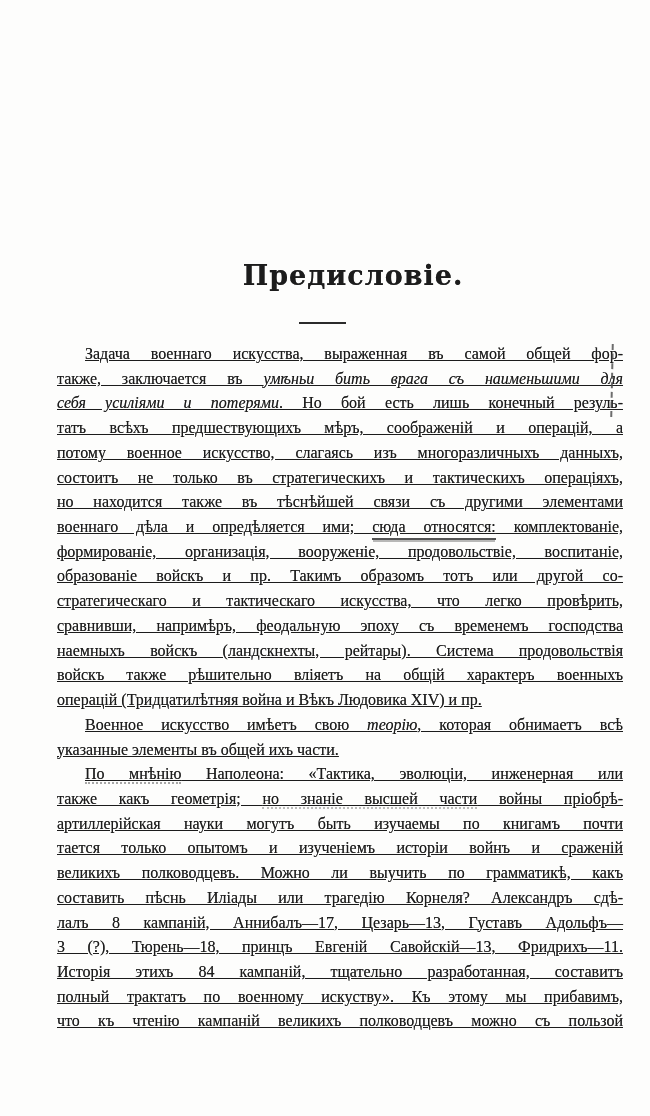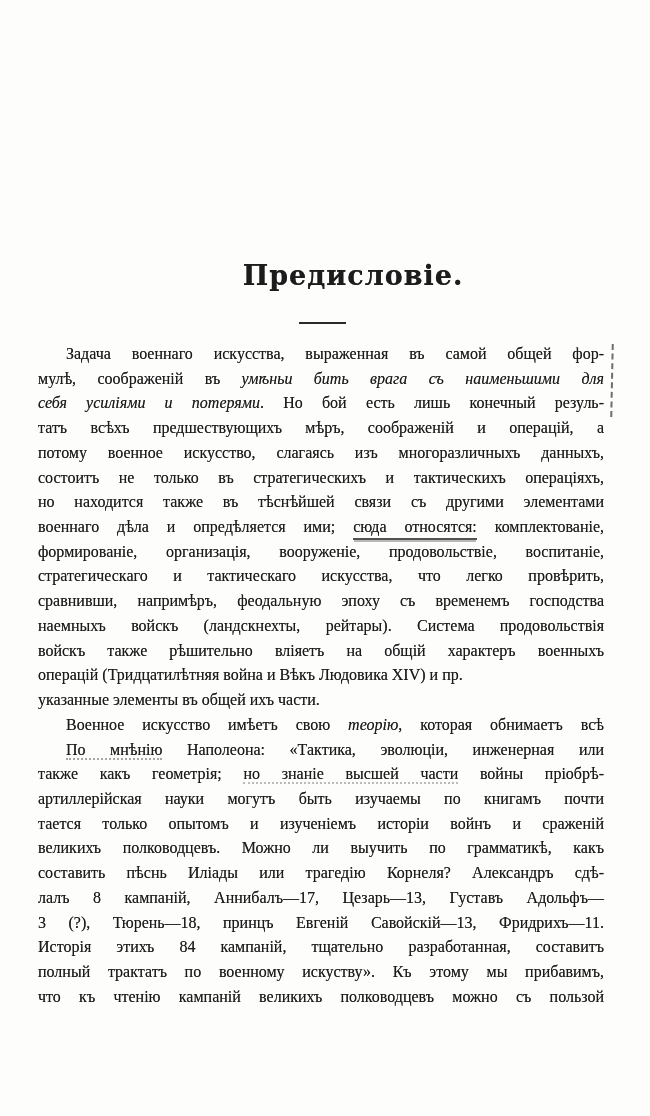--- a/index.html
+++ b/index.html
@@ -19,23 +19,24 @@
     font-weight:bold;font-size:27px;line-height:36px;
     letter-spacing:1px;margin:0;
     text-shadow:0 0 0.5px rgba(20,20,20,.7);
     padding-left:28px;
   }
   .rule{
     position:absolute;top:322px;left:299px;width:47px;height:0;
     border-top:2px solid #2b2b2b;
   }
   .body-text{
-    position:absolute;left:38px;top:342px;width:566px;
+    position:absolute;left:57px;top:342px;width:566px;
     font-size:16px;line-height:24.72px;
     text-shadow:0 0 0.45px rgba(25,25,25,.65);
+    text-decoration:underline;
   }
   .line{
     text-align:justify;text-align-last:justify;
     white-space:normal;
     min-height:24.72px;
   }
   .line.indent{padding-left:28px;}
   .line.end{text-align-last:left;}
   .sg-it{font-style:italic;}
   .sg-mark{
@@ -52,35 +53,36 @@
   }
 </style>
 </head>
 <body>
 
 <div class="page">
   <h1 class="title">Предисловіе.</h1>
   <div class="rule"></div>
   <div class="body-text" id="paras">
       <div class="line indent"><span>Задача военнаго искусства, выраженная въ самой общей фор-</span></div>
-      <div class="line"><span>мулѣ, соображеній въ </span><span class="sg-it">умѣньи бить врага съ наименьшими для</span></div>
+      <div class="line"><span>также, заключается въ </span><span class="sg-it">умѣньи бить врага съ наименьшими для</span></div>
       <div class="line"><span class="sg-it">себя усиліями и потерями</span><span>. Но бой есть лишь конечный резуль-</span></div>
       <div class="line"><span>татъ всѣхъ предшествующихъ мѣръ, соображеній и операцій, а</span></div>
       <div class="line"><span>потому военное искусство, слагаясь изъ многоразличныхъ данныхъ,</span></div>
       <div class="line"><span>состоитъ не только въ стратегическихъ и тактическихъ операціяхъ,</span></div>
       <div class="line"><span>но находится также въ тѣснѣйшей связи съ другими элементами</span></div>
       <div class="line"><span>военнаго дѣла и опредѣляется ими; </span><span class="sg-mark">сюда относятся:</span><span> комплектованіе,</span></div>
       <div class="line"><span>формированіе, организація, вооруженіе, продовольствіе, воспитаніе,</span></div>
+      <div class="line"><span>образованіе войскъ и пр. Такимъ образомъ тотъ или другой со-</span></div>
       <div class="line"><span>стратегическаго и тактическаго искусства, что легко провѣрить,</span></div>
       <div class="line"><span>сравнивши, напримѣръ, феодальную эпоху съ временемъ господства</span></div>
       <div class="line"><span>наемныхъ войскъ (ландскнехты, рейтары). Система продовольствія</span></div>
       <div class="line"><span>войскъ также рѣшительно вліяетъ на общій характеръ военныхъ</span></div>
       <div class="line end"><span>операцій (Тридцатилѣтняя война и Вѣкъ Людовика XIV) и пр.</span></div>
+      <div class="line indent"><span>Военное искусство имѣетъ свою </span><span class="sg-it">теорію</span><span>, которая обнимаетъ всѣ</span></div>
       <div class="line end"><span>указанные элементы въ общей ихъ части.</span></div>
-      <div class="line indent"><span>Военное искусство имѣетъ свою </span><span class="sg-it">теорію</span><span>, которая обнимаетъ всѣ</span></div>
       <div class="line indent"><span class="sg-faint">По мнѣнію</span><span> Наполеона: «Тактика, эволюціи, инженерная или</span></div>
       <div class="line"><span>также какъ геометрія; </span><span class="sg-dots">но знаніе высшей части</span><span> войны пріобрѣ-</span></div>
       <div class="line"><span>артиллерійская науки могутъ быть изучаемы по книгамъ почти</span></div>
       <div class="line"><span>тается только опытомъ и изученіемъ исторіи войнъ и сраженій</span></div>
       <div class="line"><span>великихъ полководцевъ. Можно ли выучить по грамматикѣ, какъ</span></div>
       <div class="line"><span>составить пѣснь Иліады или трагедію Корнеля? Александръ сдѣ-</span></div>
       <div class="line"><span>лалъ 8 кампаній, Аннибалъ—17, Цезарь—13, Густавъ Адольфъ—</span></div>
       <div class="line"><span>3 (?), Тюрень—18, принцъ Евгеній Савойскій—13, Фридрихъ—11.</span></div>
       <div class="line"><span>Исторія этихъ 84 кампаній, тщательно разработанная, составитъ</span></div>
       <div class="line"><span>полный трактатъ по военному искуству». Къ этому мы прибавимъ,</span></div>

